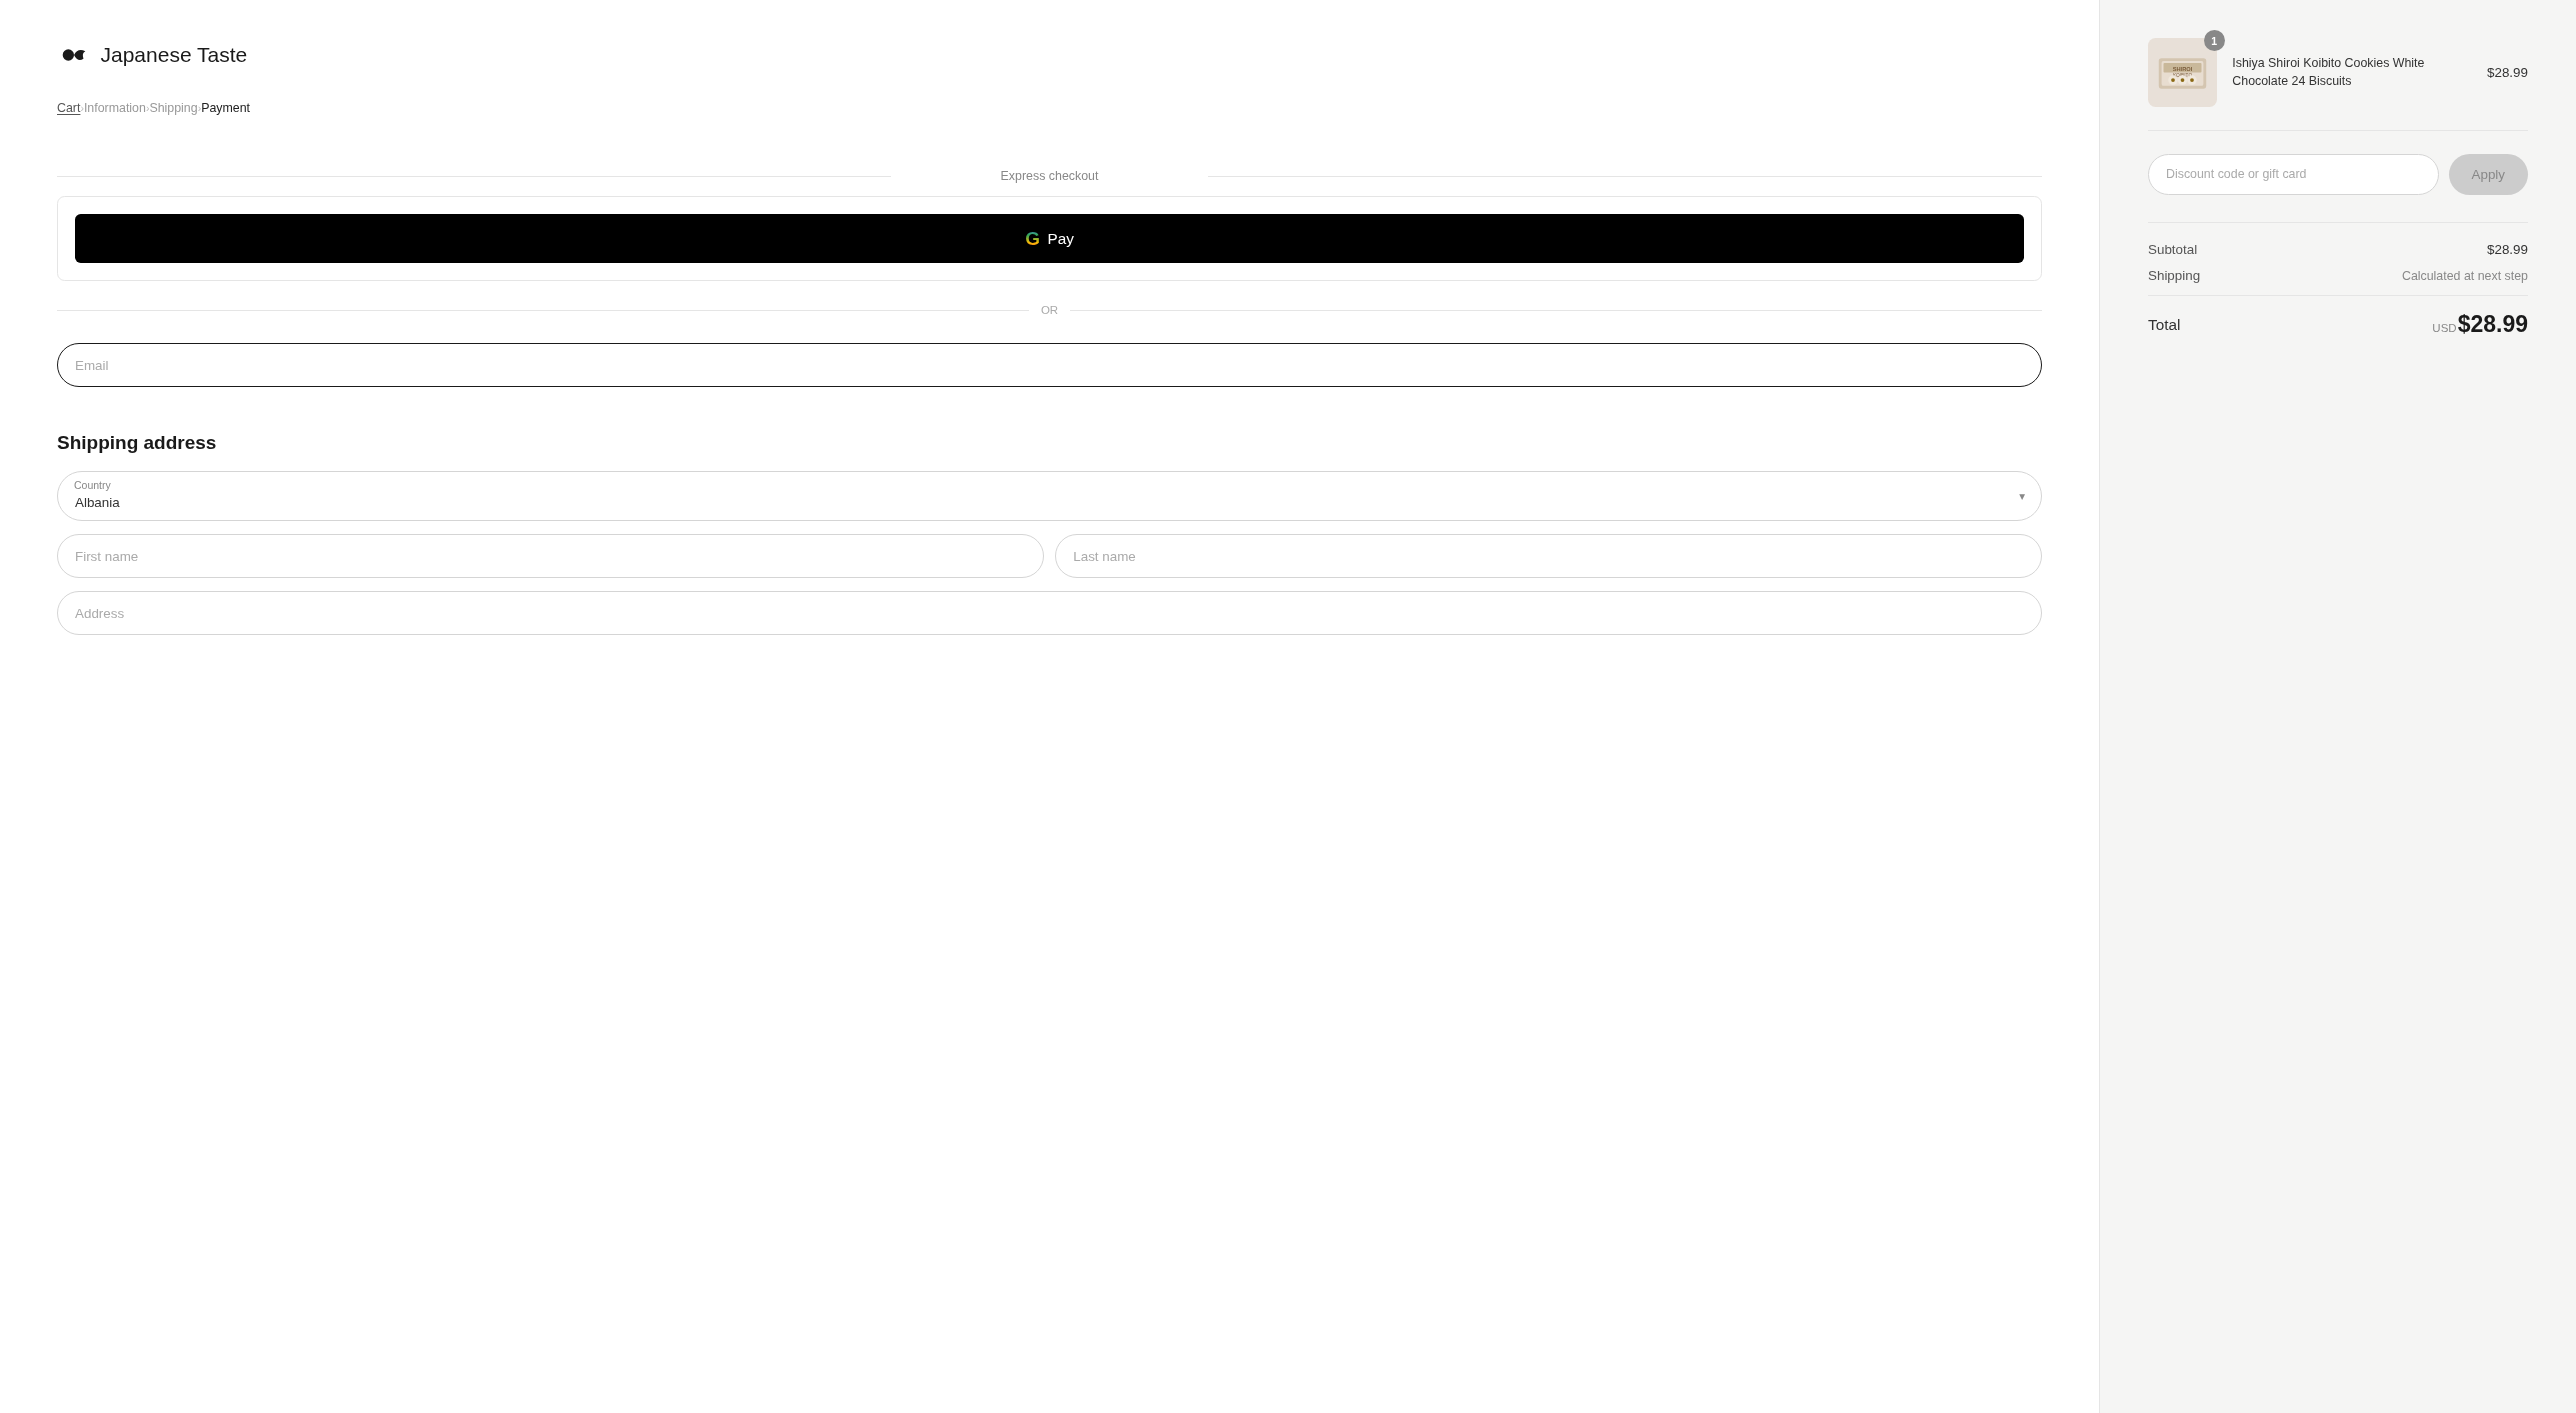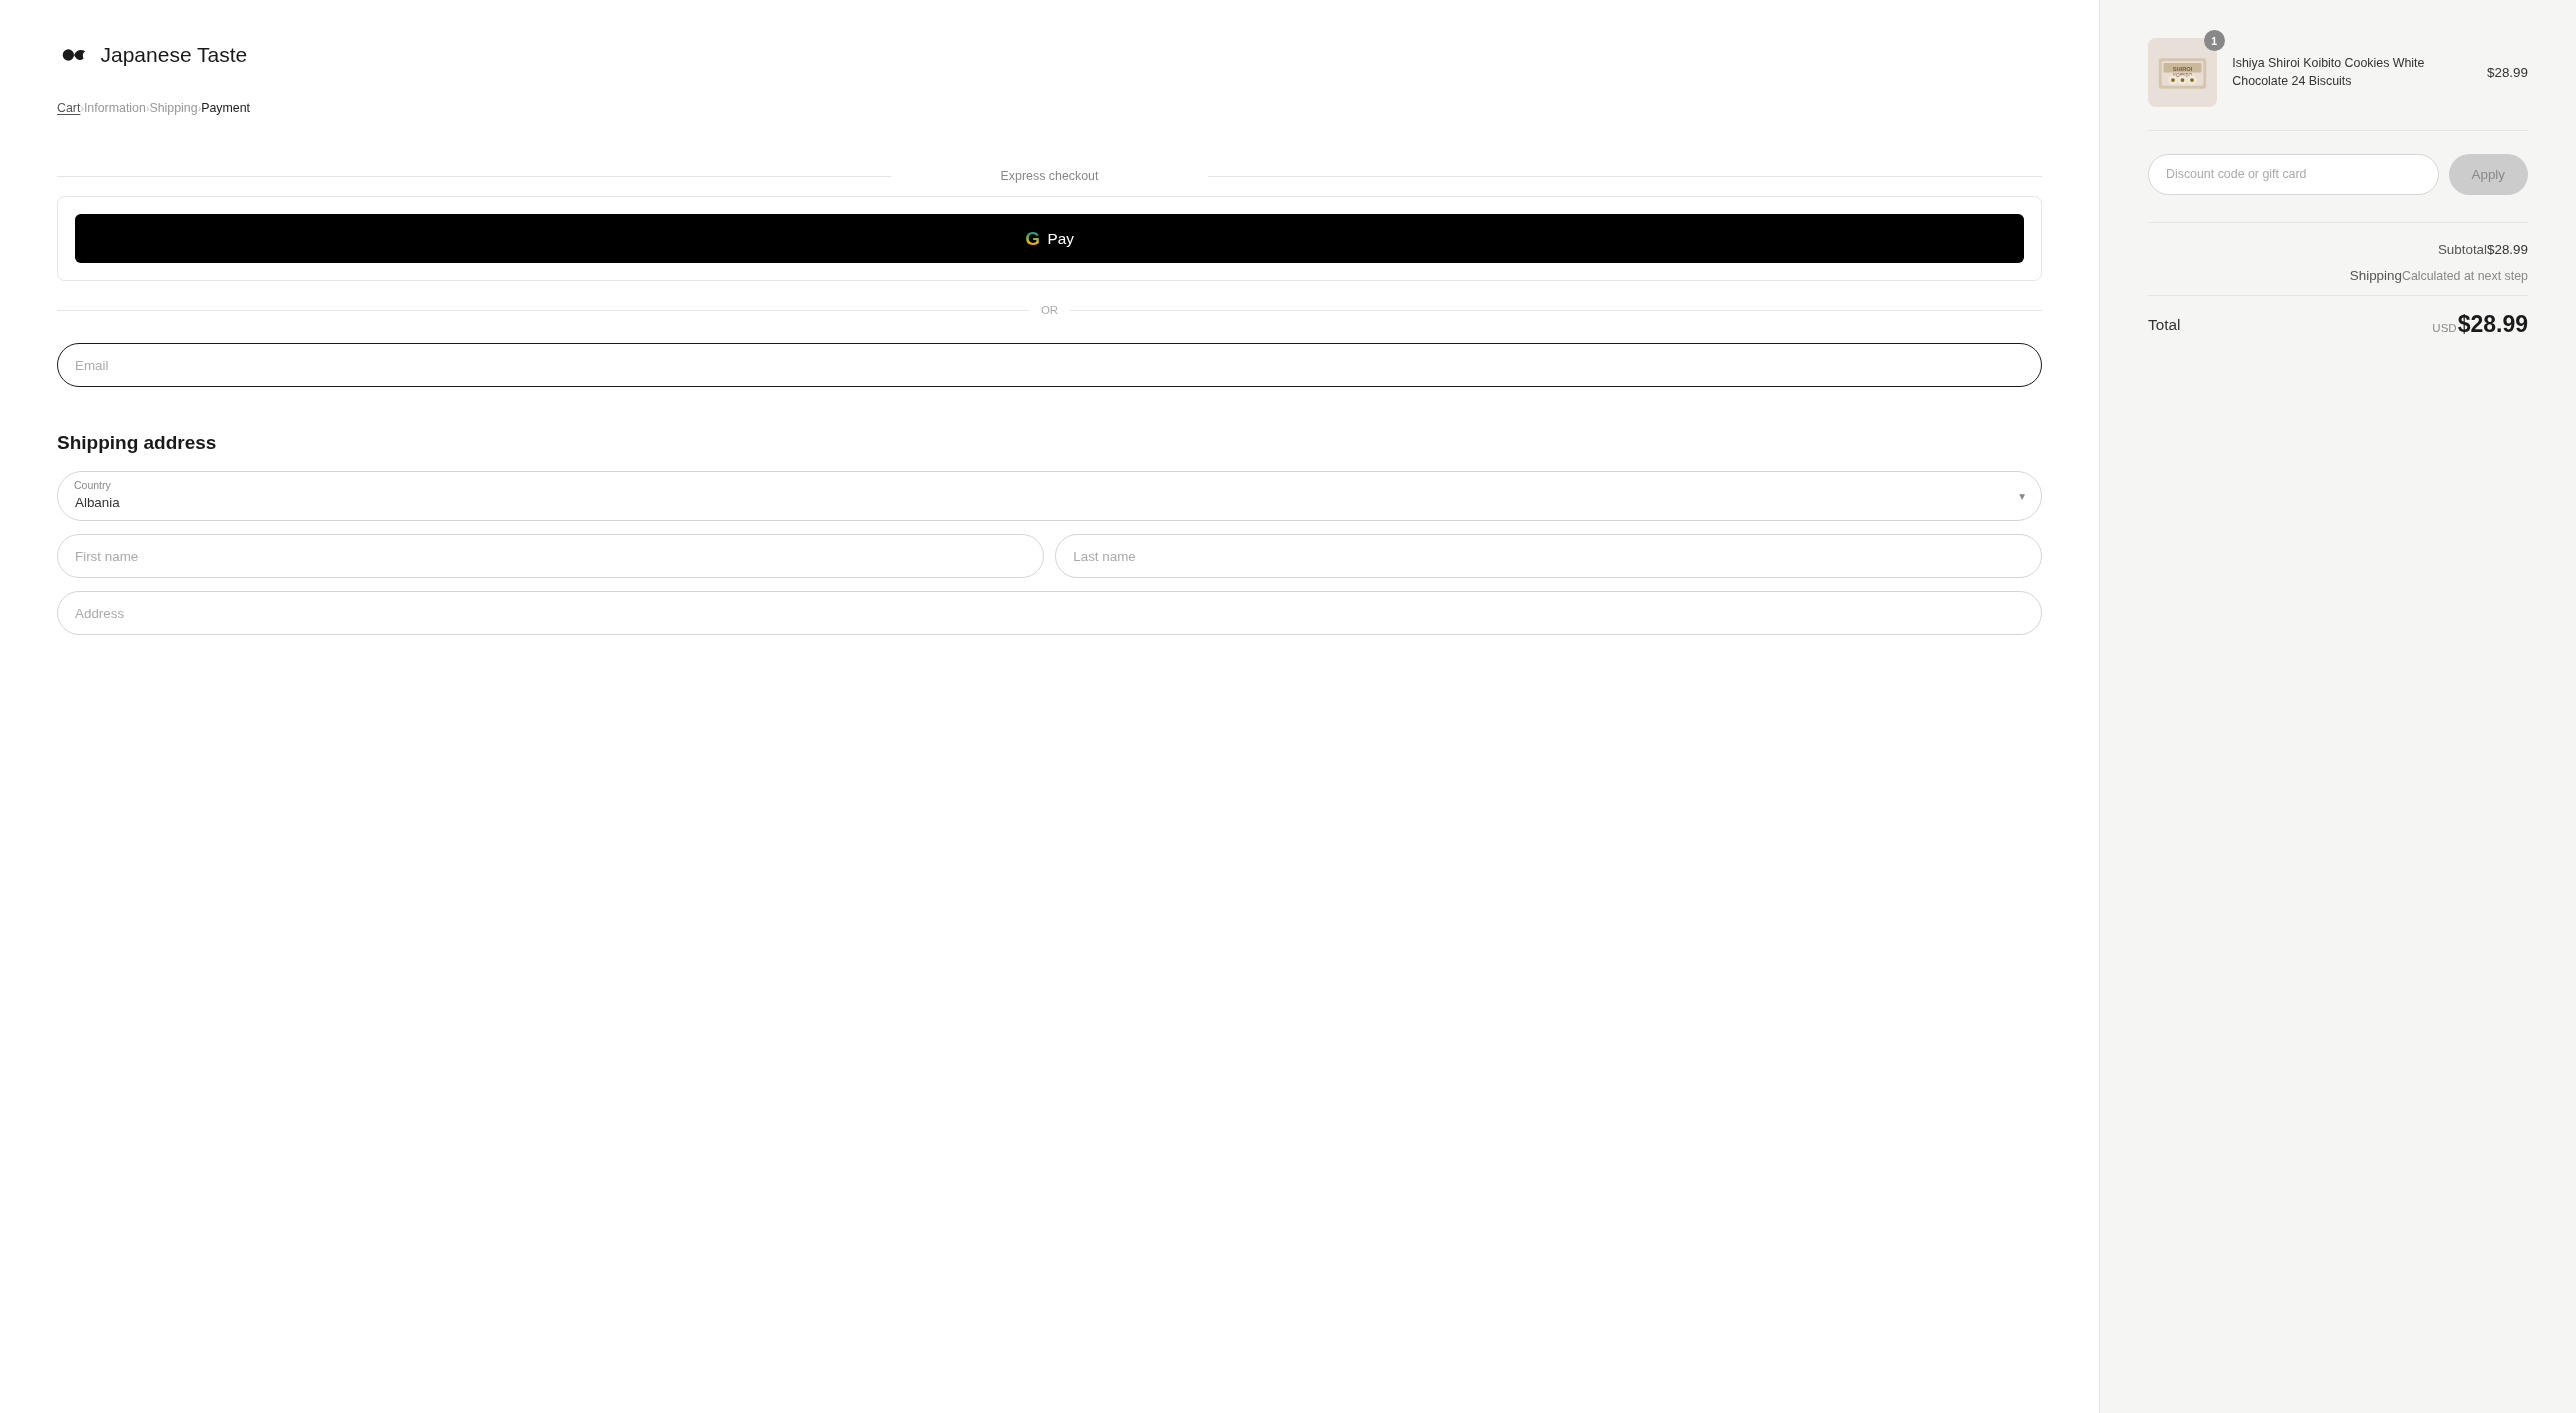--- a/index.html
+++ b/index.html
@@ -316,21 +316,21 @@
       white-space: nowrap;
     }
 
     
     .totals-section {
       border-top: 1px solid #e5e5e5;
       padding-top: 19px;
     }
     .totals-row {
       display: flex;
-      justify-content: flex-end;
+      justify-content: space-between;
       align-items: center;
       margin-bottom: 11.5px;
     }
     .totals-label {
       font-size: 13.4px;
       color: #555;
     }
     .totals-value {
       font-size: 13.4px;
       color: #333;

